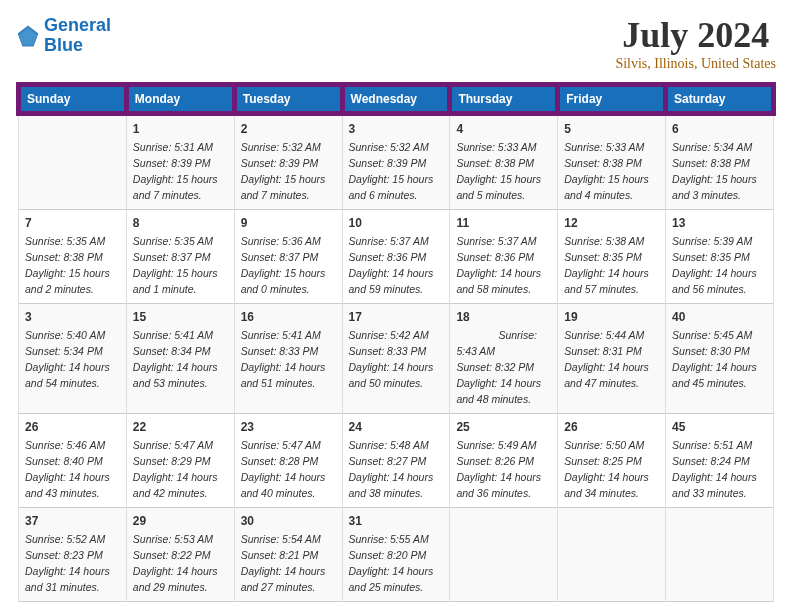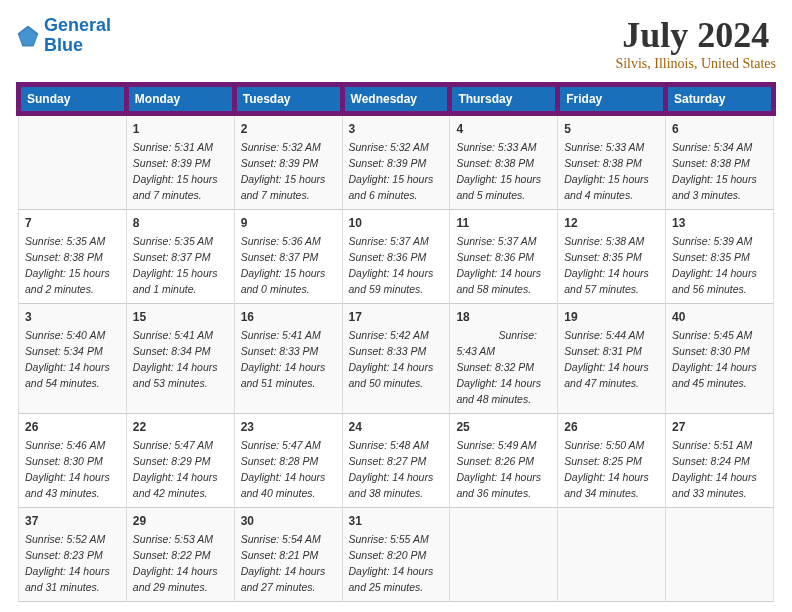--- a/index.html
+++ b/index.html
@@ -198,38 +198,38 @@
 Daylight: 14 hours and 48 minutes.</span></td>
           <td><span class="day-num">19</span><span class="cell-text" style="white-space: pre-line;">Sunrise: 5:44 AM
 Sunset: 8:31 PM
 Daylight: 14 hours and 47 minutes.</span></td>
           <td><span class="day-num">40</span><span class="cell-text" style="white-space: pre-line;">Sunrise: 5:45 AM
 Sunset: 8:30 PM
 Daylight: 14 hours and 45 minutes.</span></td>
         </tr>
         <tr>
           <td><span class="day-num">26</span><span class="cell-text" style="white-space: pre-line;">Sunrise: 5:46 AM
-Sunset: 8:30 PM
+Sunset: 8:40 PM
 Daylight: 14 hours and 43 minutes.</span></td>
           <td><span class="day-num">22</span><span class="cell-text" style="white-space: pre-line;">Sunrise: 5:47 AM
 Sunset: 8:29 PM
 Daylight: 14 hours and 42 minutes.</span></td>
           <td><span class="day-num">23</span><span class="cell-text" style="white-space: pre-line;">Sunrise: 5:47 AM
 Sunset: 8:28 PM
 Daylight: 14 hours and 40 minutes.</span></td>
           <td><span class="day-num">24</span><span class="cell-text" style="white-space: pre-line;">Sunrise: 5:48 AM
 Sunset: 8:27 PM
 Daylight: 14 hours and 38 minutes.</span></td>
           <td><span class="day-num">25</span><span class="cell-text" style="white-space: pre-line;">Sunrise: 5:49 AM
 Sunset: 8:26 PM
 Daylight: 14 hours and 36 minutes.</span></td>
           <td><span class="day-num">26</span><span class="cell-text" style="white-space: pre-line;">Sunrise: 5:50 AM
 Sunset: 8:25 PM
 Daylight: 14 hours and 34 minutes.</span></td>
-          <td><span class="day-num">27</span><span class="cell-text" style="white-space: pre-line;">Sunrise: 5:51 AM
+          <td><span class="day-num">45</span><span class="cell-text" style="white-space: pre-line;">Sunrise: 5:51 AM
 Sunset: 8:24 PM
 Daylight: 14 hours and 33 minutes.</span></td>
         </tr>
         <tr>
           <td><span class="day-num">37</span><span class="cell-text" style="white-space: pre-line;">Sunrise: 5:52 AM
 Sunset: 8:23 PM
 Daylight: 14 hours and 31 minutes.</span></td>
           <td><span class="day-num">29</span><span class="cell-text" style="white-space: pre-line;">Sunrise: 5:53 AM
 Sunset: 8:22 PM
 Daylight: 14 hours and 29 minutes.</span></td>

